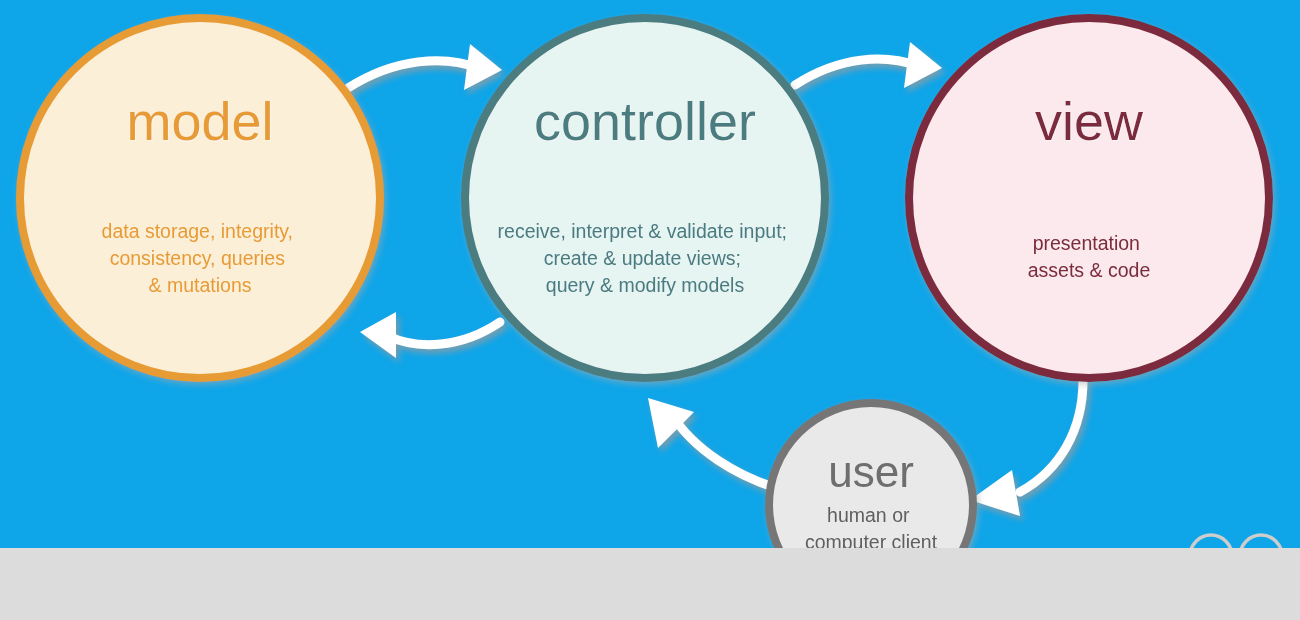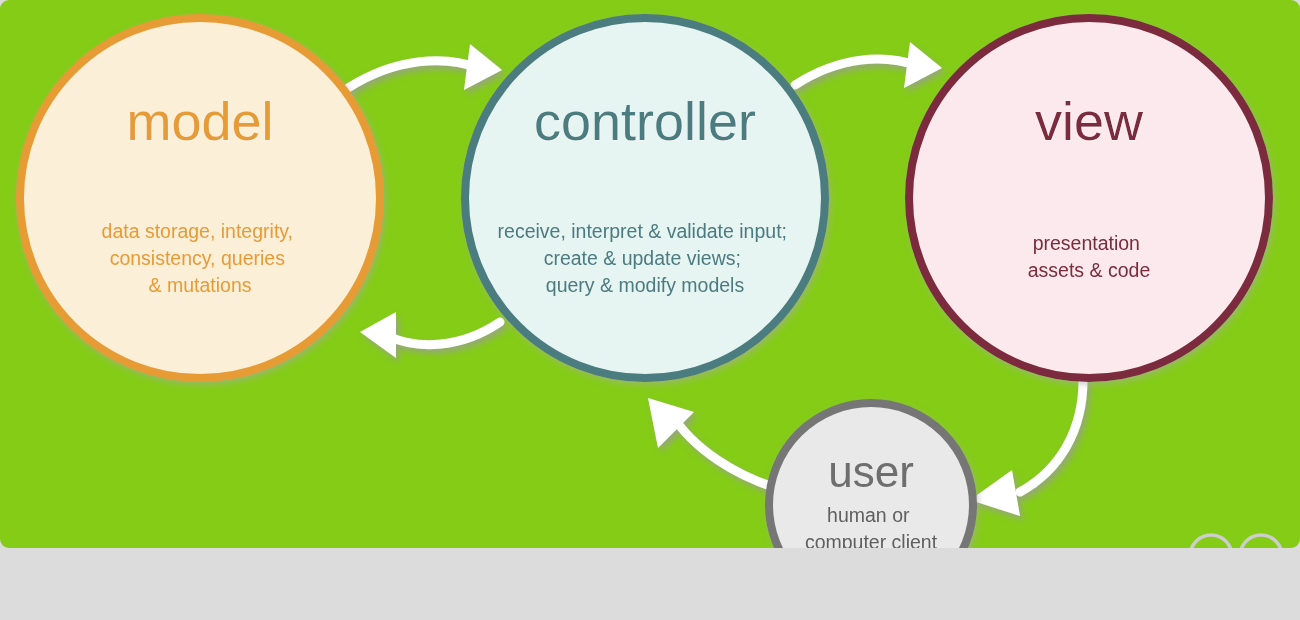--- a/index.html
+++ b/index.html
@@ -8,23 +8,22 @@
     padding: 0;
     background: #dcdcdc;
   }
   body {
     font-family: "Liberation Sans", sans-serif;
   }
   #stage {
     position: relative;
     width: 1300px;
     height: 548px;
-    background: #84cc16;
+    background: #0ea5e9;
     overflow: hidden;
-    border-radius: 9px;
   }
   svg.diagram {
     position: absolute;
     left: 0;
     top: 0;
     width: 1300px;
     height: 620px;
     display: block;
   }
   .node-title {

